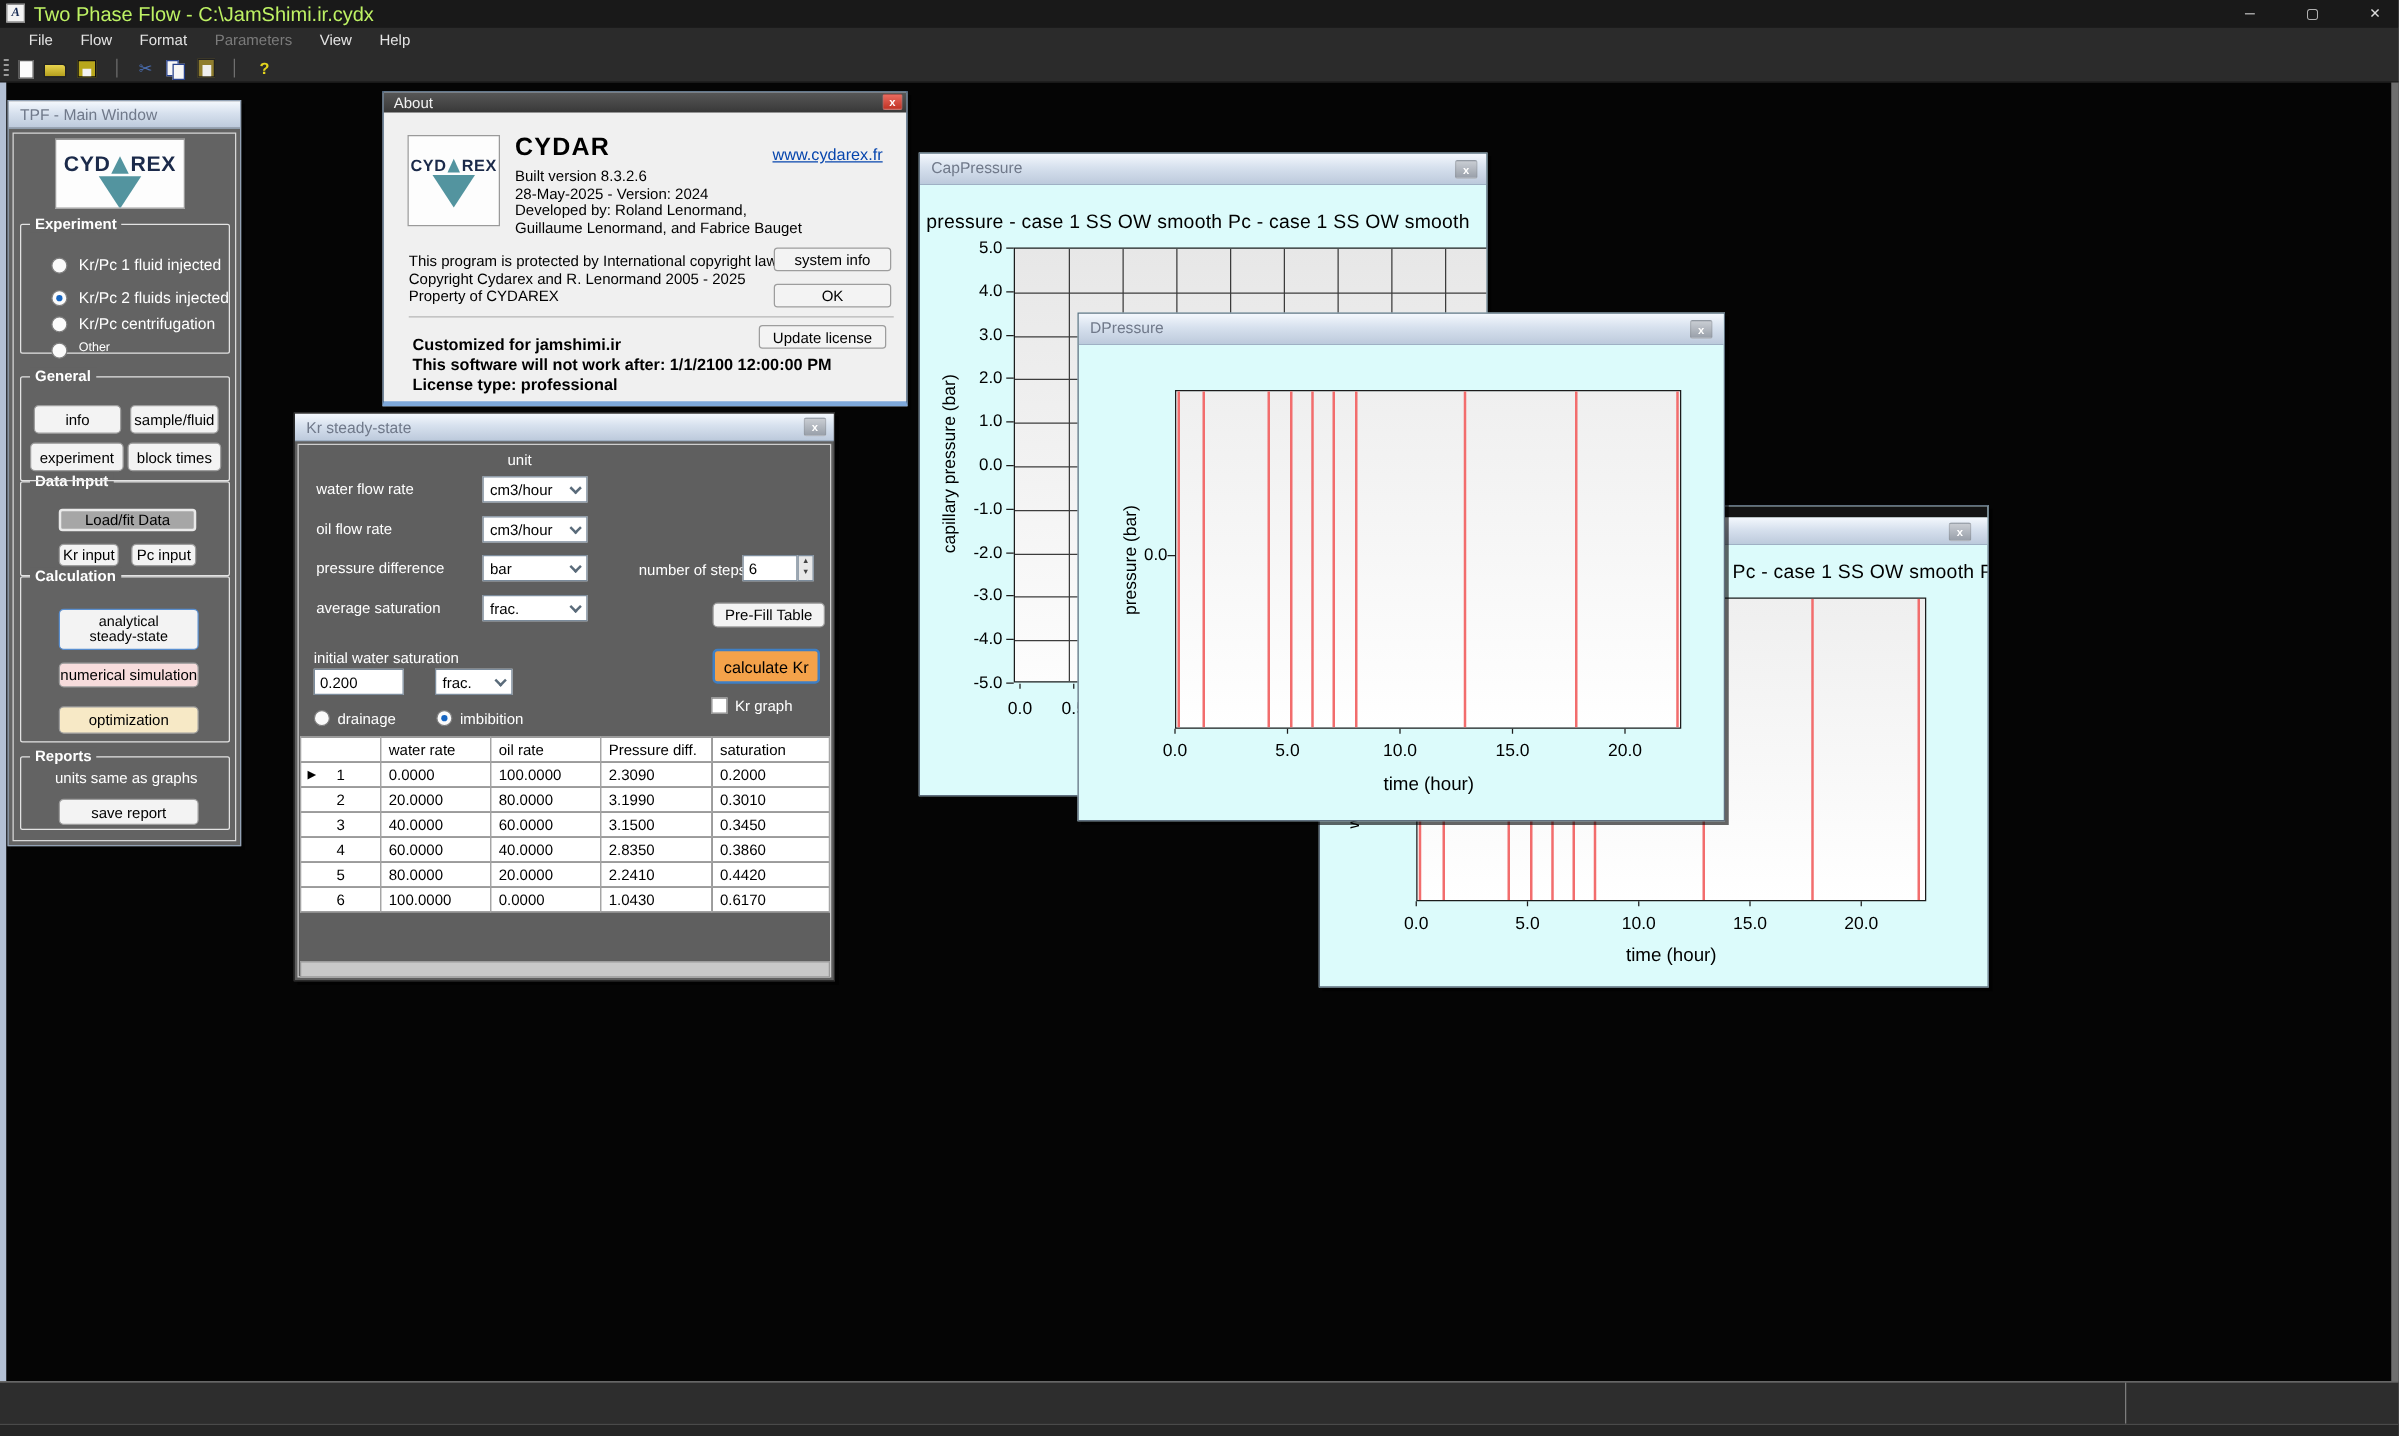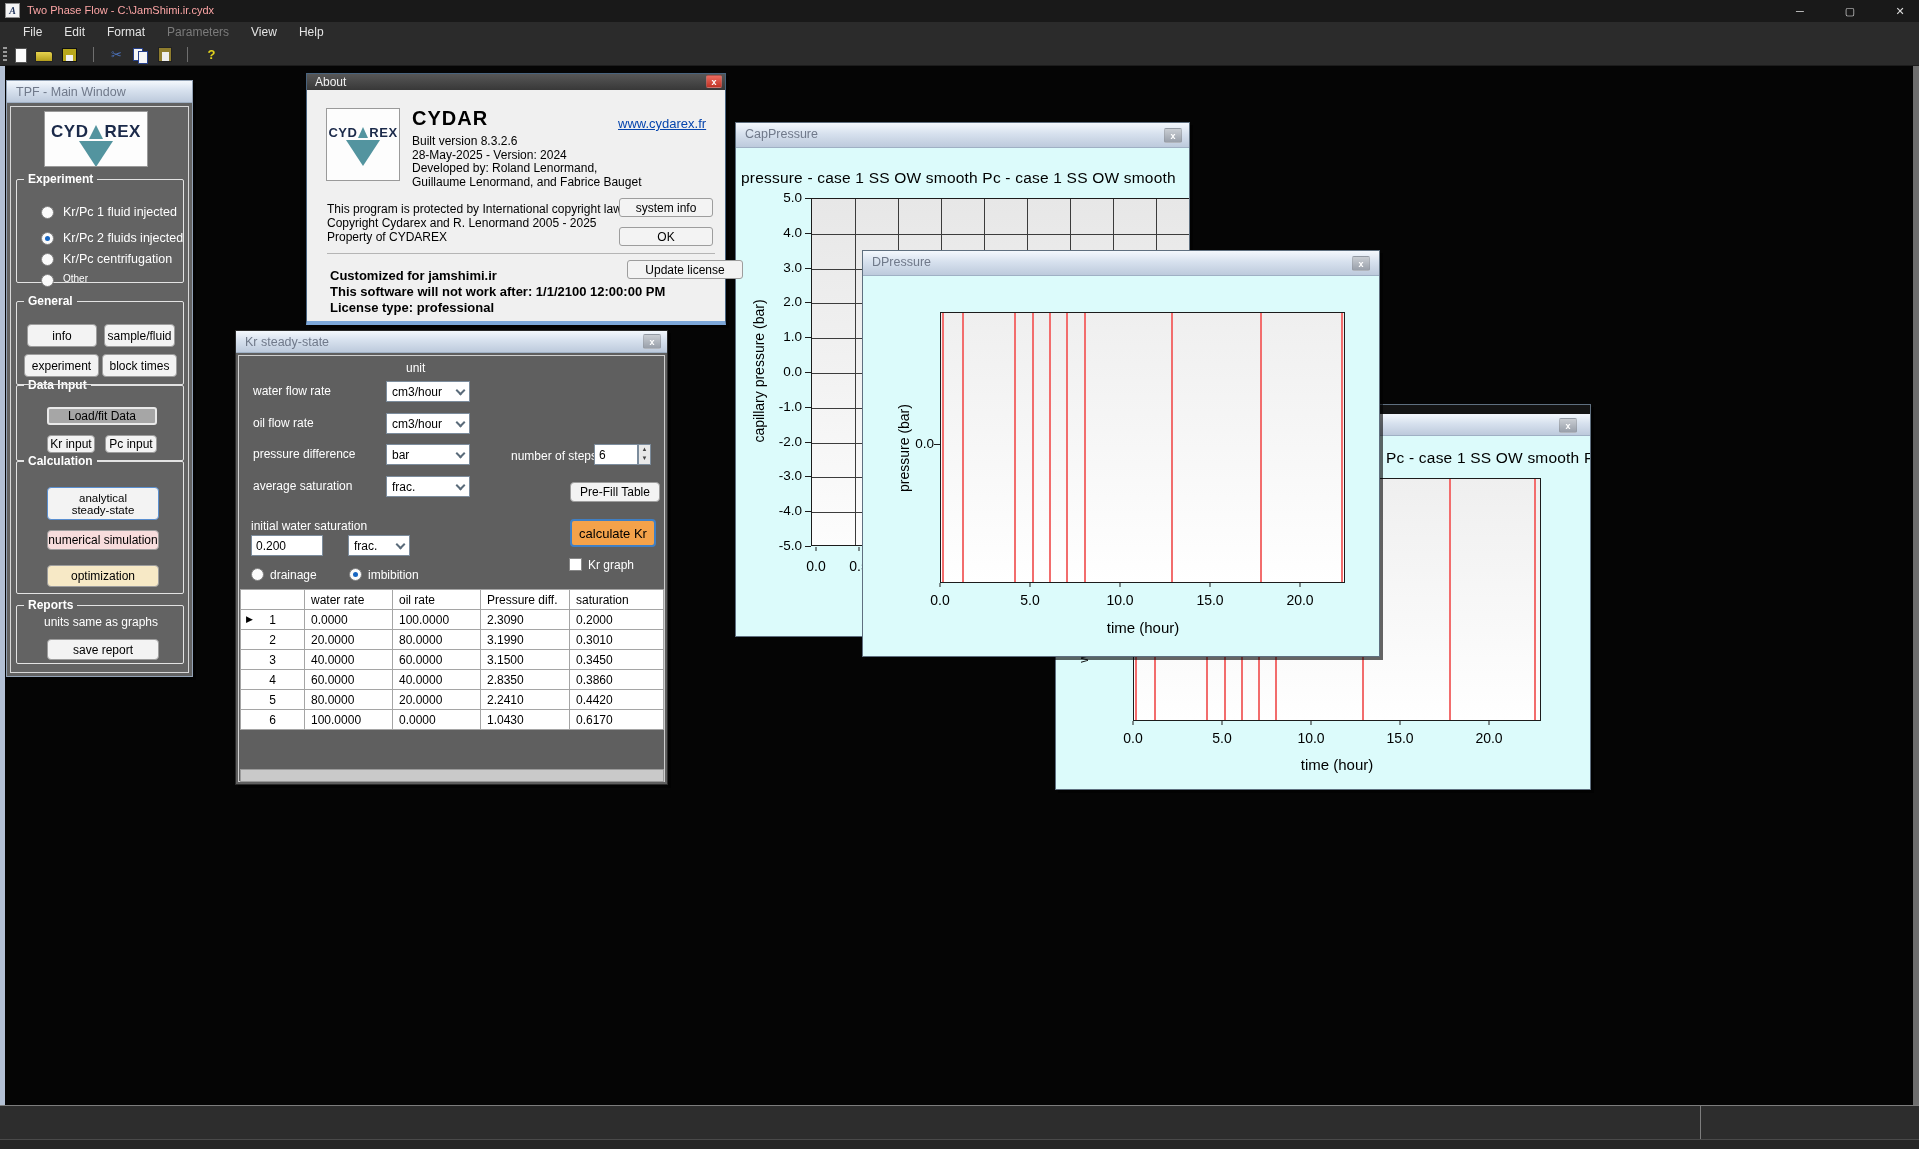--- a/index.html
+++ b/index.html
@@ -3,21 +3,21 @@
 <meta charset="utf-8">
 <style>
   * { margin:0; padding:0; box-sizing:border-box; cursor:default; }
   html,body { width:1919px; height:1149px; overflow:hidden; }
   body { font-family:"Liberation Sans", sans-serif; }
   #root { position:relative; width:1919px; height:1149px; background:#050505; overflow:hidden; }
   .abs { position:absolute; }
 
   
   #titlebar { position:absolute; left:0; top:0; width:1919px; height:22px; background:#191919; }
-  #titlebar .ttext { position:absolute; left:27px; top:4px; font-size:11px; color:#fca5a5; white-space:nowrap; }
+  #titlebar .ttext { position:absolute; left:27px; top:4px; font-size:16px; color:#bef264; white-space:nowrap; }
   #appicon { position:absolute; left:5px; top:3px; width:15px; height:15px; background:#f4f4f4; border:1px solid #8d8d8d;
              color:#1c2f57; font:italic bold 10px "Liberation Serif", serif; text-align:center; line-height:13px; }
   .wctl { position:absolute; top:0; width:34px; height:22px; color:#dcdcdc; font-size:11px; text-align:center; line-height:22px; }
   .wc-min::before{content:"\2500";} .wc-max::before{content:"\25A2";} .wc-close::before{content:"\2715";}
   #menubar { position:absolute; left:0; top:22px; width:1919px; height:22px; background:#2b2b2b; padding-left:12px; }
   .menu-item { display:inline-block; padding:3px 11px; font-size:12px; color:#e4e4e4; }
   .menu-item.disabled { color:#7b7b7b; }
   #toolbar { position:absolute; left:0; top:44px; width:1919px; height:22px; background:#2b2b2b; border-bottom:1px solid #1c1c1c; }
   .tsep { position:absolute; top:3px; width:1px; height:15px; background:#6f6f6f; }
   .grip { position:absolute; left:3px; top:3px; width:4px; height:16px;
@@ -104,21 +104,21 @@
 <div id="root">
 
   <div id="titlebar">
     <div id="appicon">A</div>
     <div class="ttext">Two Phase Flow - C:\JamShimi.ir.cydx</div>
     <div class="wctl wc-min" style="left:1783px"></div>
     <div class="wctl wc-max" style="left:1833px"></div>
     <div class="wctl wc-close" style="left:1883px"></div>
   </div>
 
-  <div id="menubar"><span class="menu-item">File</span><span class="menu-item">Edit</span><span class="menu-item">Format</span><span class="menu-item disabled">Parameters</span><span class="menu-item">View</span><span class="menu-item">Help</span></div>
+  <div id="menubar"><span class="menu-item">File</span><span class="menu-item">Flow</span><span class="menu-item">Format</span><span class="menu-item disabled">Parameters</span><span class="menu-item">View</span><span class="menu-item">Help</span></div>
 
   <div id="toolbar">
     <div class="grip"></div>
     <div class="tico ico-new" style="left:15px"></div>
     <div class="tico ico-open" style="left:35px"></div>
     <div class="tico ico-save" style="left:62px"></div>
     <div class="tsep" style="left:93px"></div>
     <div class="tico ico-cut" style="left:108px"></div>
     <div class="tico ico-copy" style="left:132px"></div>
     <div class="tico ico-paste" style="left:158px"></div>
@@ -454,21 +454,21 @@
 
     <div class="abs" style="left:20px;top:128px;font-size:12px;color:#000;line-height:14px">
       <div>This program is protected by International copyright laws.</div>
       <div>Copyright Cydarex and R. Lenormand 2005 - 2025</div>
       <div>Property of CYDAREX</div>
     </div>
 
     <div class="btn" style="left:312px;top:124px;width:94px;height:19px;border-radius:3px">system info</div>
     <div class="btn" style="left:312px;top:153px;width:94px;height:19px;border-radius:3px">OK</div>
     <div class="abs" style="left:20px;top:179px;width:388px;height:1px;background:#b5b5b5"></div>
-    <div class="btn" style="left:320px;top:186px;width:116px;height:19px;border-radius:3px">Update license</div>
+    <div class="btn" style="left:300px;top:186px;width:102px;height:19px;border-radius:3px">Update license</div>
 
     <div class="abs" style="left:23px;top:194px;font-size:13px;font-weight:bold;color:#000;line-height:16px">
       <div>Customized for jamshimi.ir</div>
       <div>This software will not work after: 1/1/2100 12:00:00 PM</div>
       <div>License type: professional</div>
     </div>
   </div>
 
   <div id="statusbar">
     <div class="sdiv"></div>

